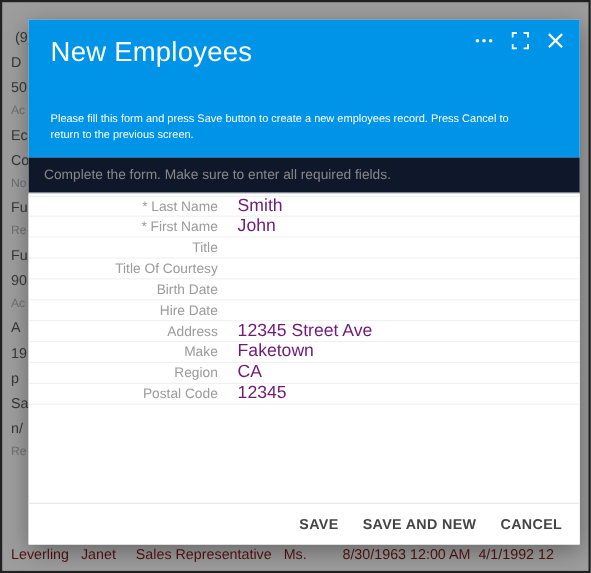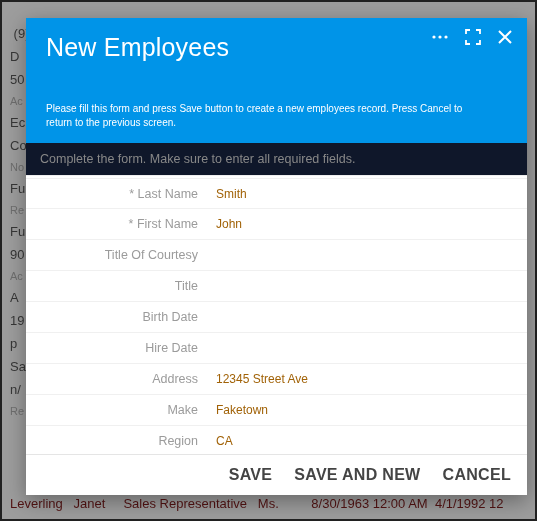--- a/index.html
+++ b/index.html
@@ -60,53 +60,53 @@
   }
   .form-area {
     flex: 1 1 auto;
     overflow: hidden;
     background: #fff;
   }
   .form-row {
     display: flex;
     align-items: center;
     border-bottom: 1px solid #f0f0f0;
-    height: 31px;
+    height: 19px;
     padding: 0 14px 0 0;
   }
   .form-row:first-child { border-top: 1px solid #f0f0f0; margin-top: 2px; }
   .form-label {
     width: 190px;
     text-align: right;
     color: #9b9b9b;
     font-size: 12.5px;
     padding-right: 18px;
     flex-shrink: 0;
   }
   .form-value {
     flex: 1;
-    color: #a16207;
-    font-size: 12px;
+    color: #701a75;
+    font-size: 16px;
     border: none;
     outline: none;
     background: transparent;
     height: 100%;
   }
   .action-bar {
     border-top: 1px solid #e5e5e5;
     padding: 11px 16px;
     display: flex;
     justify-content: flex-end;
     gap: 22px;
     background: #fff;
   }
   .action-btn {
     background: none;
     border: none;
-    font-size: 16px;
+    font-size: 13px;
     font-weight: 600;
     color: #444;
     cursor: pointer;
     letter-spacing: 0.3px;
     font-family: inherit;
   }
 </style>
 </head>
 <body>
 
@@ -168,25 +168,25 @@
   <div class="form-area">
     <div class="form-row">
       <div class="form-label">* Last Name</div>
       <input class="form-value" value="Smith" style="">
     </div>
     <div class="form-row">
       <div class="form-label">* First Name</div>
       <input class="form-value" value="John" style="">
     </div>
     <div class="form-row">
+      <div class="form-label">Title</div>
+      <input class="form-value" value="" style="">
+    </div>
+    <div class="form-row">
       <div class="form-label">Title Of Courtesy</div>
-      <input class="form-value" value="" style="">
-    </div>
-    <div class="form-row">
-      <div class="form-label">Title</div>
       <input class="form-value" value="" style="">
     </div>
     <div class="form-row">
       <div class="form-label">Birth Date</div>
       <input class="form-value" value="" style="">
     </div>
     <div class="form-row">
       <div class="form-label">Hire Date</div>
       <input class="form-value" value="" style="">
     </div>

